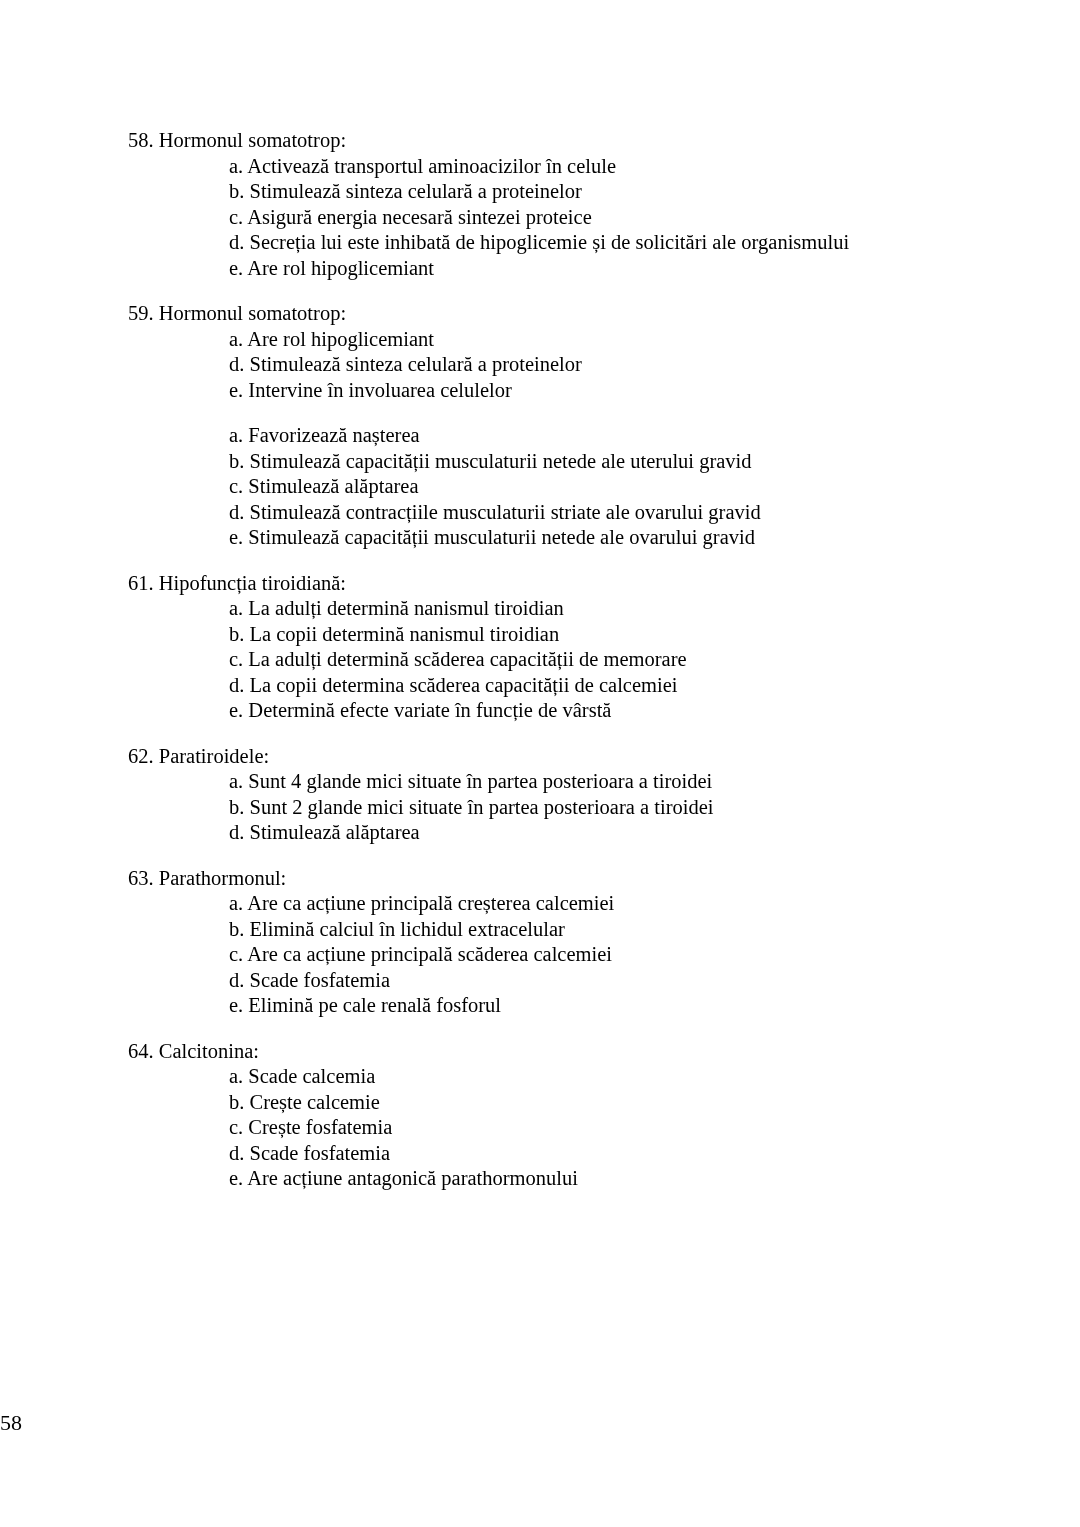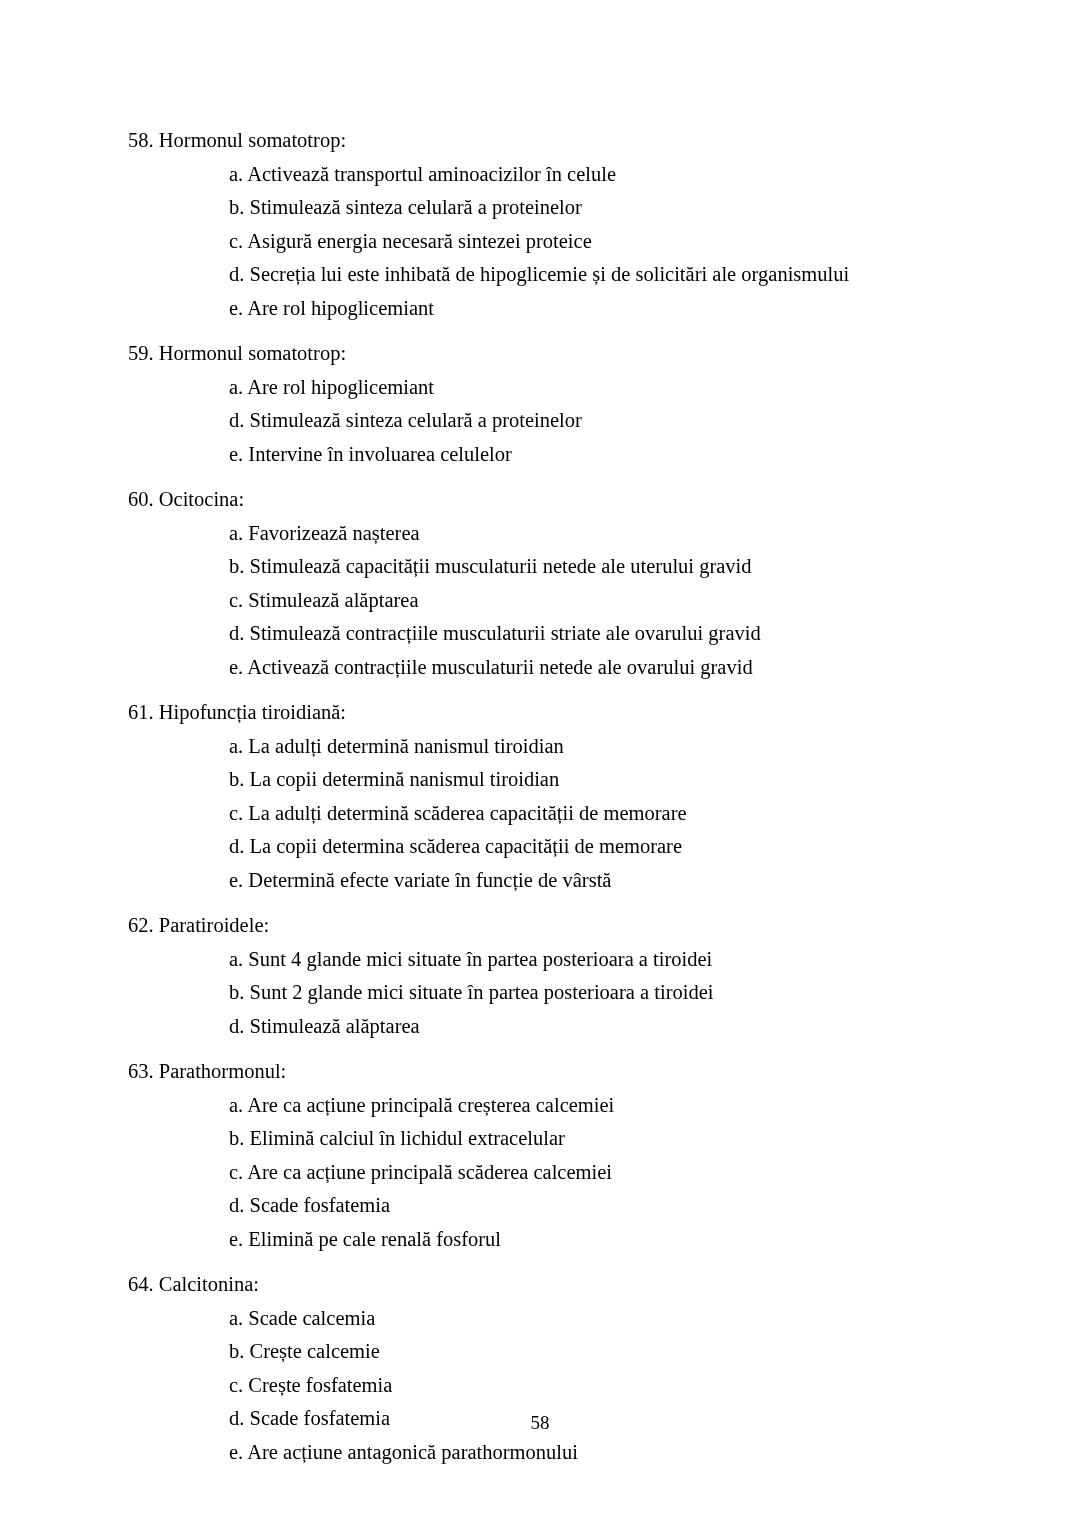--- a/index.html
+++ b/index.html
@@ -26,30 +26,29 @@
   }
   .question-stem {
     font-size: 20.5px;
     line-height: 25.5px;
     margin: 0 0 0 0;
     white-space: pre-wrap;
   }
   .answer {
     font-size: 20.5px;
     line-height: 25.5px;
-    margin: 8px 0 0 101px;
+    margin: 0 0 0 101px;
     white-space: pre-wrap;
   }
   .page-number {
     position: absolute;
     left: 0;
     right: 0;
     top: 1412px;
-    text-align: center;
-    font-size: 19px;
+    font-size: 22px;
     line-height: 22px;
   }
 </style>
 </head>
 <body>
 
 <div class="page">
 
   <div class="question-block">
     <p class="question-stem">58. Hormonul somatotrop:</p>
@@ -61,34 +60,33 @@
   </div>
 
   <div class="question-block">
     <p class="question-stem">59. Hormonul somatotrop:</p>
     <p class="answer">a. Are rol hipoglicemiant</p>
     <p class="answer">d. Stimulează sinteza celulară a proteinelor</p>
     <p class="answer">e. Intervine în involuarea celulelor</p>
   </div>
 
   <div class="question-block">
-    <p class="question-stem">60. Ocitocina:</p>
     <p class="answer">a. Favorizează nașterea</p>
     <p class="answer">b. Stimulează capacității musculaturii netede ale uterului gravid</p>
     <p class="answer">c. Stimulează alăptarea</p>
     <p class="answer">d. Stimulează contracțiile musculaturii striate ale ovarului gravid</p>
-    <p class="answer">e. Activează contracțiile musculaturii netede ale ovarului gravid</p>
+    <p class="answer">e. Stimulează capacității musculaturii netede ale ovarului gravid</p>
   </div>
 
   <div class="question-block">
     <p class="question-stem">61. Hipofuncția tiroidiană:</p>
     <p class="answer">a. La adulți determină nanismul tiroidian</p>
     <p class="answer">b. La copii determină nanismul tiroidian</p>
     <p class="answer">c. La adulți determină scăderea capacității de memorare</p>
-    <p class="answer">d. La copii determina scăderea capacității de memorare</p>
+    <p class="answer">d. La copii determina scăderea capacității de calcemiei</p>
     <p class="answer">e. Determină efecte variate în funcție de vârstă</p>
   </div>
 
   <div class="question-block">
     <p class="question-stem">62. Paratiroidele:</p>
     <p class="answer">a. Sunt 4 glande mici situate în partea posterioara a tiroidei</p>
     <p class="answer">b. Sunt 2 glande mici situate în partea posterioara a tiroidei</p>
     <p class="answer">d. Stimulează alăptarea</p>
   </div>
 

